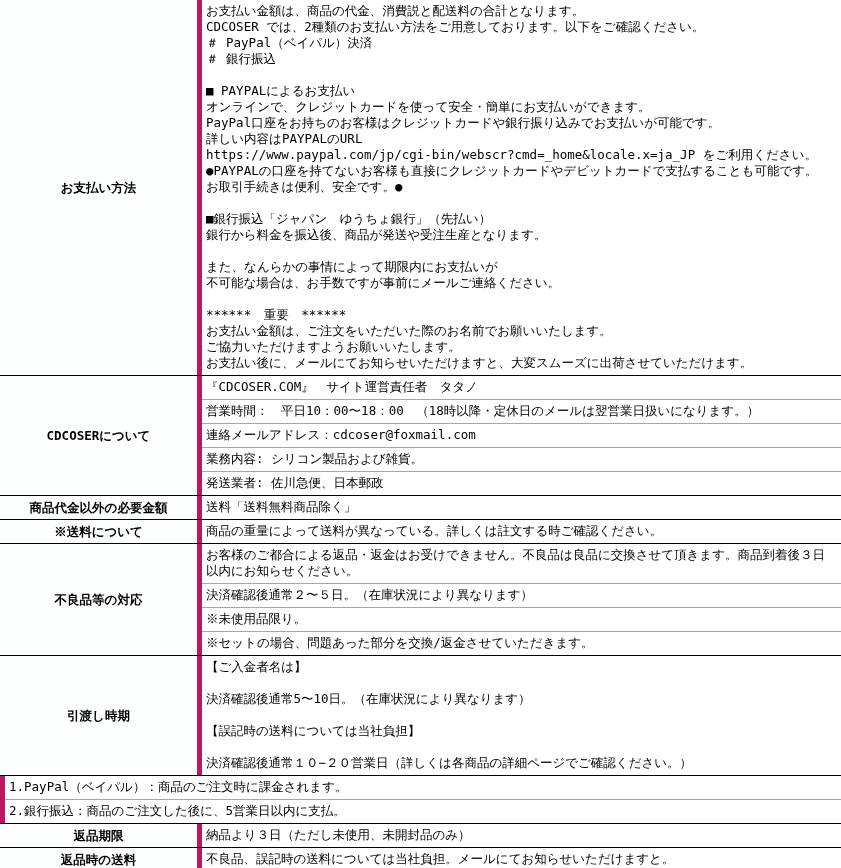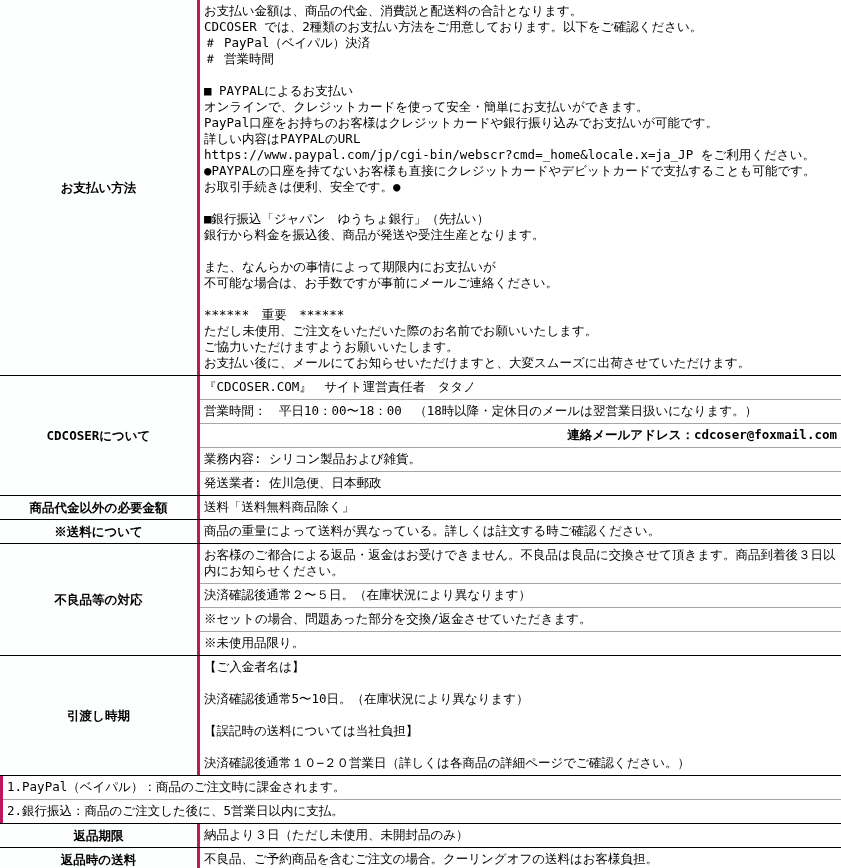--- a/index.html
+++ b/index.html
@@ -10,55 +10,55 @@
     font-size:12.5px; line-height:16px; color:#000;
     display:flex; flex-direction:column;
   }
   .shop-table { width:841px; border-bottom:1px solid #000; flex:0 0 auto; }
   .row { display:flex; align-items:stretch; }
   .row + .row { border-top:1px solid #000; }
   .hcell {
     flex:0 0 197px; display:flex; align-items:center; justify-content:center;
     text-align:center; font-weight:bold; background:#fdfefe; padding:2px 6px;
   }
-  .ccell { flex:1 1 auto; border-left:3px solid #be185d; display:flex; flex-direction:column; min-width:0; }
+  .ccell { flex:1 1 auto; border-left:5px solid #be185d; display:flex; flex-direction:column; min-width:0; }
   .block { padding:3px 4px 4px 4px; flex:1 0 auto; }
   .block + .block { border-top:1px solid #a6a6a6; }
   .line { min-height:16px; white-space:pre-wrap; word-break:break-all; overflow-wrap:anywhere; }
-  .bold { font-weight:bold;text-align:right; }
+  .bold { font-weight:normal; }
 </style>
 </head>
 <body>
 
 <div class="shop-table" id="shop-table">
     <div class="row">
       <div class="hcell">お支払い方法</div>
       <div class="ccell">
         <div class="block">
           <div class="line">お支払い金額は、商品の代金、消費説と配送料の合計となります。</div>
           <div class="line">CDCOSER では、2種類のお支払い方法をご用意しております。以下をご確認ください。</div>
           <div class="line">＃ PayPal（ベイパル）決済</div>
-          <div class="line">＃ 営業時間</div>
+          <div class="line">＃ 銀行振込</div>
           <div class="line"></div>
           <div class="line">■ PAYPALによるお支払い</div>
           <div class="line">オンラインで、クレジットカードを使って安全・簡単にお支払いができます。</div>
           <div class="line">PayPal口座をお持ちのお客様はクレジットカードや銀行振り込みでお支払いが可能です。</div>
           <div class="line">詳しい内容はPAYPALのURL</div>
           <div class="line">https://www.paypal.com/jp/cgi-bin/webscr?cmd=_home&amp;locale.x=ja_JP をご利用ください。</div>
           <div class="line">●PAYPALの口座を持てないお客様も直接にクレジットカードやデビットカードで支払することも可能です。</div>
           <div class="line">お取引手続きは便利、安全です。●</div>
           <div class="line"></div>
           <div class="line">■銀行振込「ジャパン　ゆうちょ銀行」（先払い）</div>
           <div class="line">銀行から料金を振込後、商品が発送や受注生産となります。</div>
           <div class="line"></div>
           <div class="line">また、なんらかの事情によって期限内にお支払いが</div>
           <div class="line">不可能な場合は、お手数ですが事前にメールご連絡ください。</div>
           <div class="line"></div>
           <div class="line">******　重要　******</div>
-          <div class="line">ただし未使用、ご注文をいただいた際のお名前でお願いいたします。</div>
+          <div class="line">お支払い金額は、ご注文をいただいた際のお名前でお願いいたします。</div>
           <div class="line">ご協力いただけますようお願いいたします。</div>
           <div class="line">お支払い後に、メールにてお知らせいただけますと、大変スムーズに出荷させていただけます。</div>
         </div>
       </div>
     </div>
     <div class="row">
       <div class="hcell">CDCOSERについて</div>
       <div class="ccell">
         <div class="block">
           <div class="line">『CDCOSER.COM』　サイト運営責任者　タタノ</div>
@@ -96,24 +96,24 @@
     <div class="row">
       <div class="hcell">不良品等の対応</div>
       <div class="ccell">
         <div class="block">
           <div class="line">お客様のご都合による返品・返金はお受けできません。不良品は良品に交換させて頂きます。商品到着後３日以内にお知らせください。</div>
         </div>
         <div class="block">
           <div class="line">決済確認後通常２〜５日。（在庫状況により異なります）</div>
         </div>
         <div class="block">
-          <div class="line">※セットの場合、問題あった部分を交換/返金させていただきます。</div>
+          <div class="line">※未使用品限り。</div>
         </div>
         <div class="block">
-          <div class="line">※未使用品限り。</div>
+          <div class="line">※セットの場合、問題あった部分を交換/返金させていただきます。</div>
         </div>
       </div>
     </div>
     <div class="row">
       <div class="hcell">引渡し時期</div>
       <div class="ccell">
         <div class="block">
           <div class="line">【ご入金者名は】</div>
           <div class="line"></div>
           <div class="line">決済確認後通常5〜10日。（在庫状況により異なります）</div>
@@ -139,17 +139,17 @@
       <div class="ccell">
         <div class="block">
           <div class="line">納品より３日（ただし未使用、未開封品のみ）</div>
         </div>
       </div>
     </div>
     <div class="row">
       <div class="hcell">返品時の送料</div>
       <div class="ccell">
         <div class="block">
-          <div class="line">不良品、ご予約商品を含むご注文の場合。クーリングオフの送料はお客様負担。</div>
+          <div class="line">不良品、誤記時の送料については当社負担。メールにてお知らせいただけますと。</div>
         </div>
       </div>
     </div>
   </div>
 
 </body></html>

